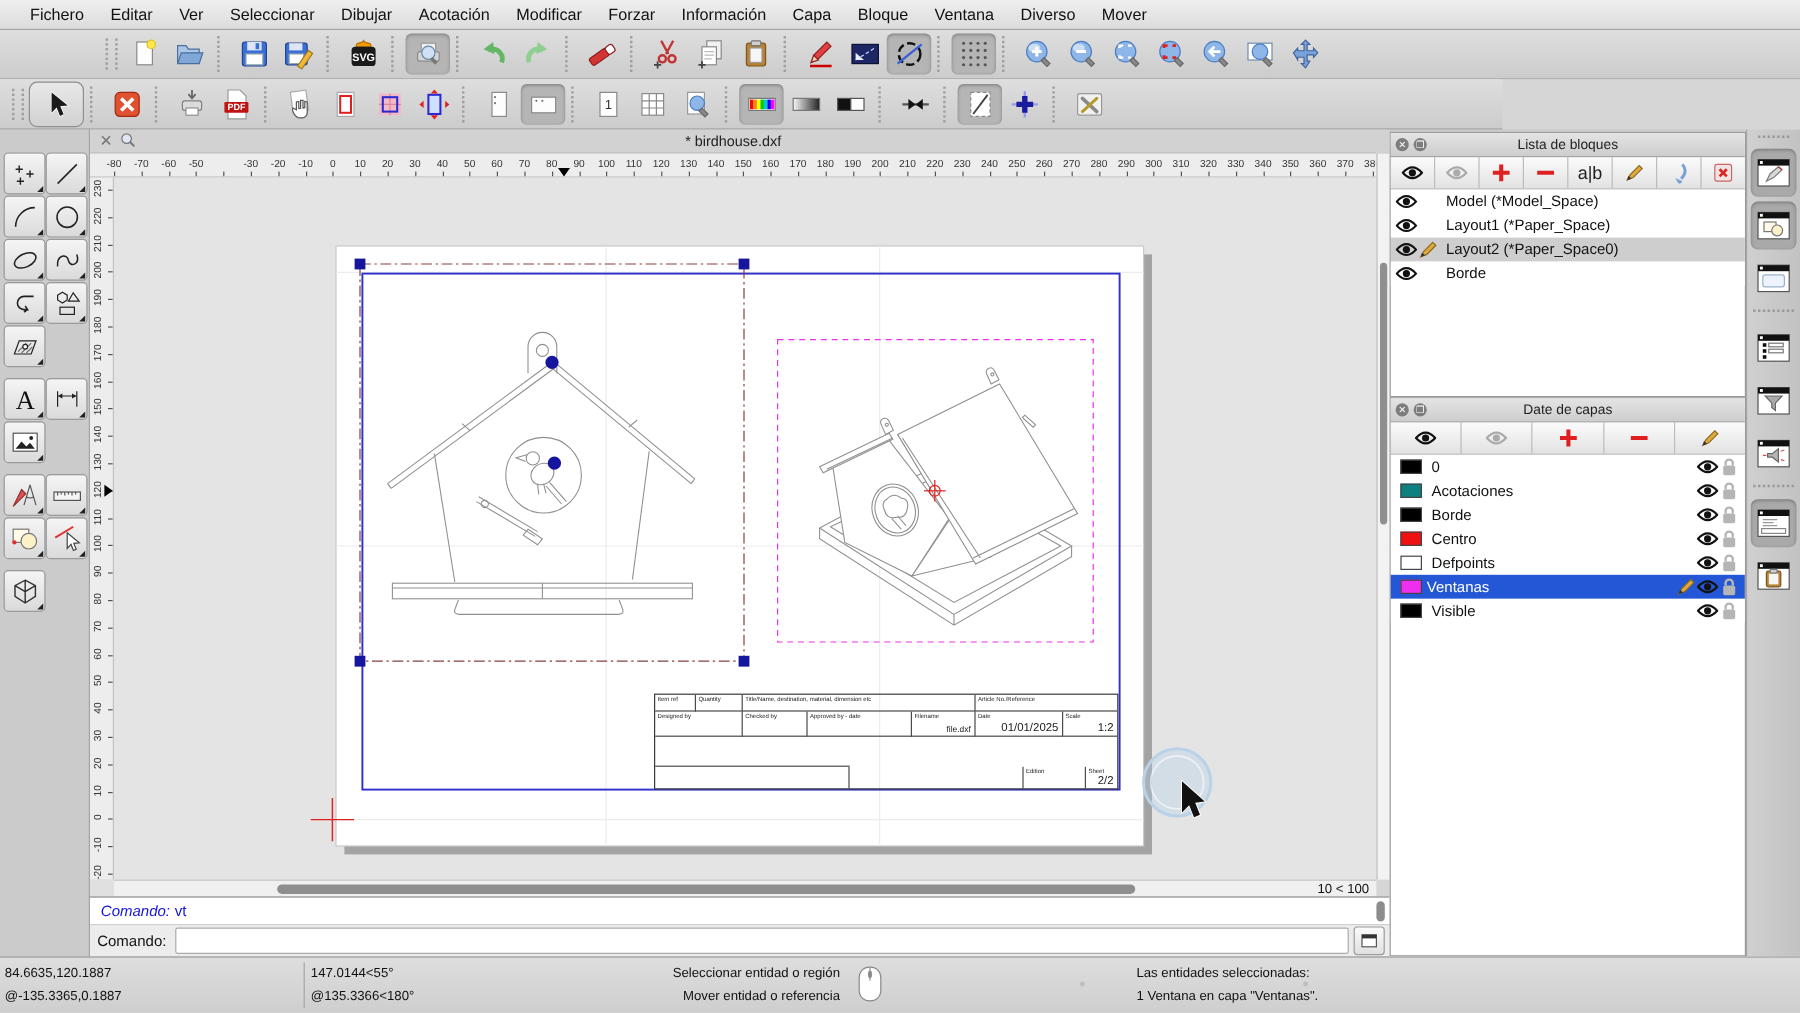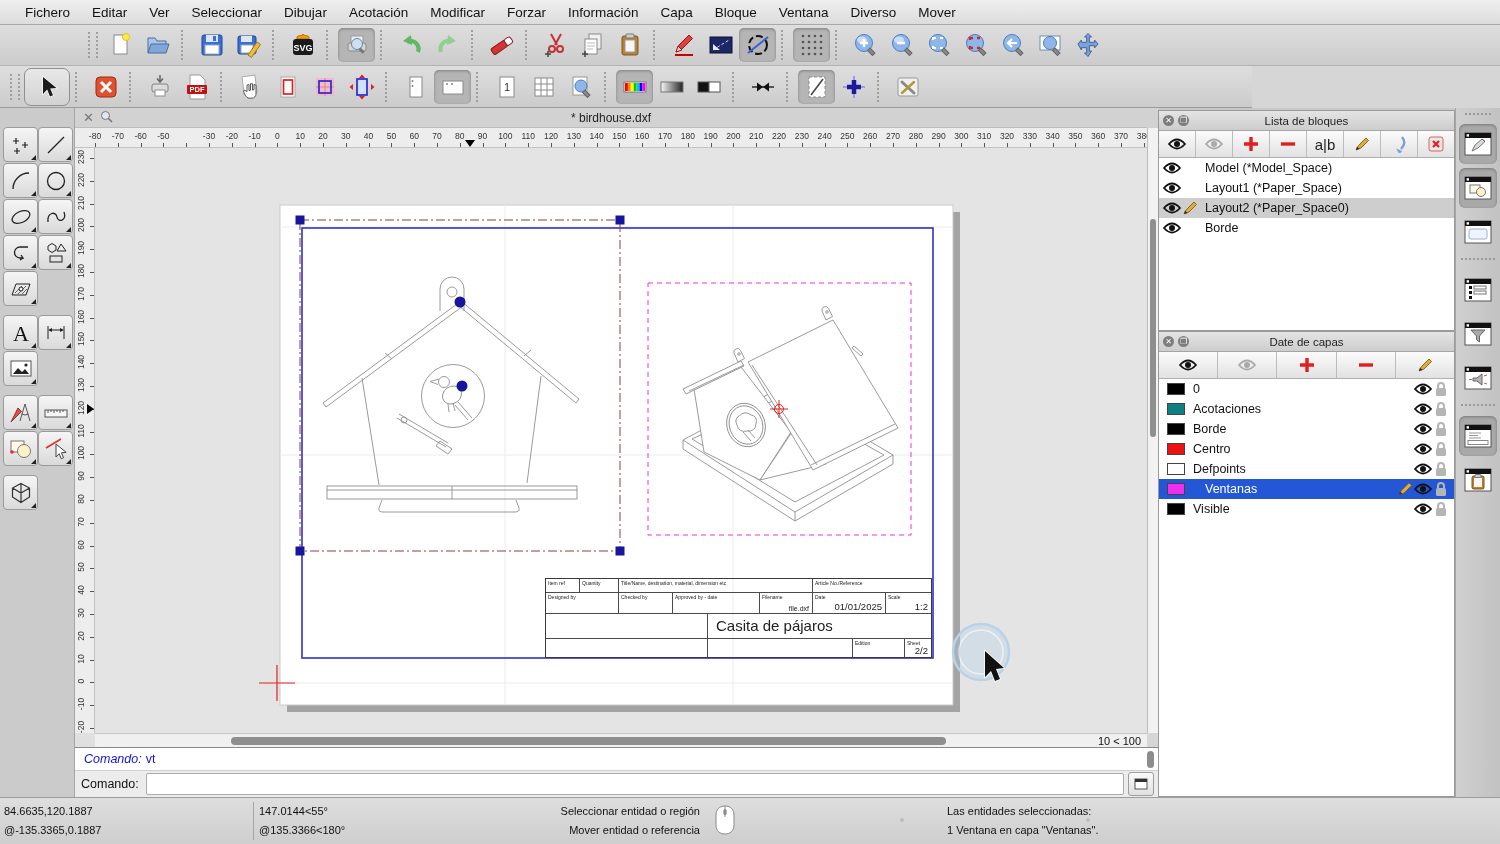--- a/index.html
+++ b/index.html
@@ -847,21 +847,20 @@
     <div class="tb-row" style="height:21px">
       <div class="tb-cell" style="width:73px">Designed by</div>
       <div class="tb-cell" style="width:54px">Checked by</div>
       <div class="tb-cell" style="width:87px">Approved by - date</div>
       <div class="tb-cell" style="width:53px"><span>Filename</span><span class="tb-val small">file.dxf</span></div>
       <div class="tb-cell" style="width:73px"><span>Date</span><span class="tb-val">01/01/2025</span></div>
       <div class="tb-cell" style="flex:1"><span>Scale</span><span class="tb-val">1:2</span></div>
     </div>
     <div class="tb-row" style="height:25px">
       <div class="tb-cell" style="width:162px"></div>
-      <div class="tb-cell tb-title-big" style="flex:1">Casita de pájaros</div>
     </div>
     <div class="tb-row" style="height:18px">
       <div class="tb-cell" style="width:162px;border-bottom:none"></div>
       <div class="tb-cell" style="width:145px;border-bottom:none"></div>
       <div class="tb-cell" style="width:52px;border-bottom:none">Edition</div>
       <div class="tb-cell" style="flex:1;border-bottom:none"><span>Sheet</span><span class="tb-val">2/2</span></div>
     </div>
   </div>
 </div>
 
@@ -1120,21 +1119,21 @@
         </span>
         <span class="row-icon" style="margin-right: 4px;">
           <svg width="14" height="16" viewBox="0 0 14 16">
             <rect x="2" y="7" width="10" height="8" rx="1.5" fill="#b5b5b5"></rect>
             <path d="M4,7 V5 a3,3 0 0 1 6,0 v2" fill="none" stroke="#b5b5b5" stroke-width="2"></path>
           </svg>
         </span>
       </div>
       <div class="list-row sel-blue">
         <span class="swatch" style="background: rgb(238, 48, 238);"></span>
-        <span style="margin-left: 20px; flex: 1 1 0%;">Ventanas</span>
+        <span style="margin-left: 4px; flex: 1 1 0%;">Ventanas</span>
         <span class="row-icon">
           <svg width="18" height="18" viewBox="0 0 18 18">
             <path d="M3,15 L5.5,10.5 L13,3 l2.5,2.5 -7.5,7.5 z" fill="#e0a93c" stroke="#8a6a20"></path>
             <path d="M3,15 l3.6,-1 -2.6,-2.6z" fill="#333"></path>
           </svg>
         </span>
         <span class="row-icon">
           <svg width="18" height="14" viewBox="0 0 18 14">
             <path d="M1,7 Q9,-2 17,7 Q9,16 1,7Z" fill="none" stroke="#111" stroke-width="1.8"></path>
             <circle cx="9" cy="7" r="3" fill="#111"></circle>

